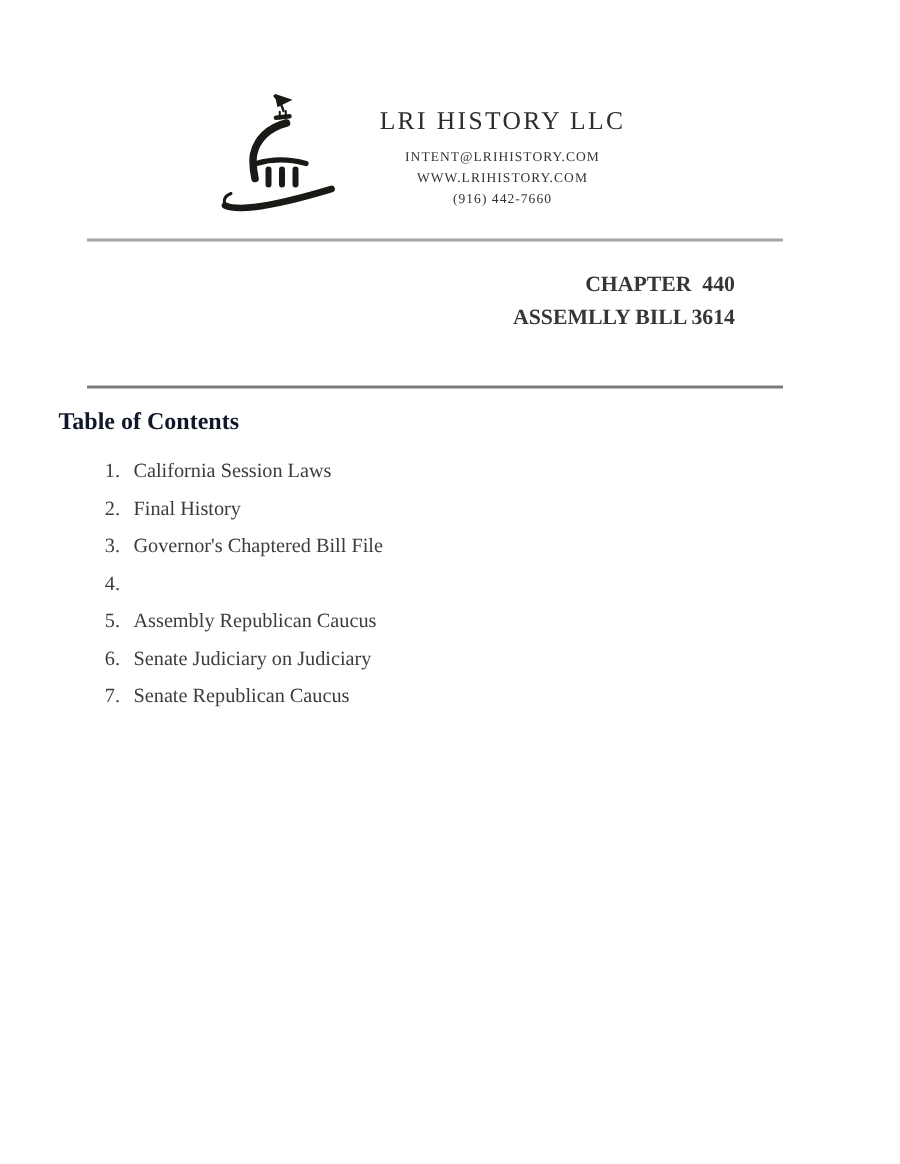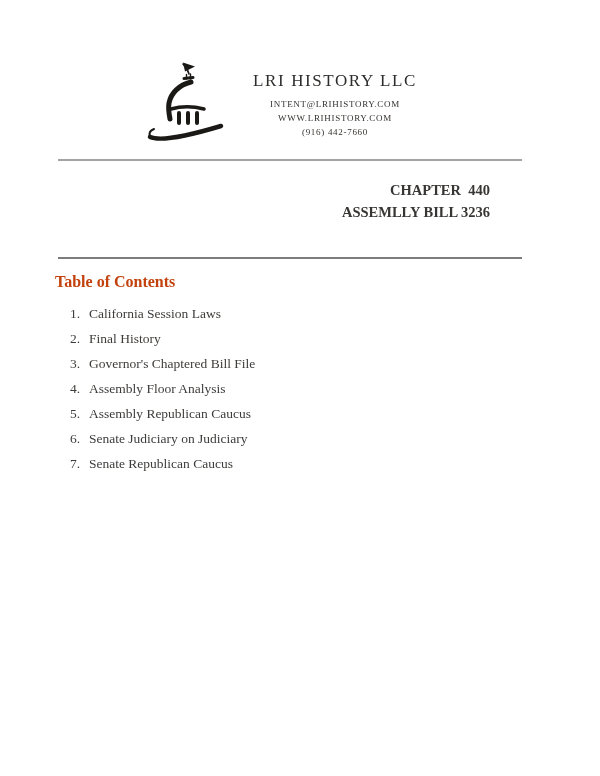--- a/index.html
+++ b/index.html
@@ -60,25 +60,25 @@
     font-weight: bold;
     font-size: 14.5px;
     line-height: 22px;
     color: #383634;
   }
   .reference .ref-line { white-space: pre; }
 
   
   .toc-title {
     position: absolute;
-    left: 55px;
+    left: 39px;
     top: 273px;
     font-weight: bold;
     font-size: 16px;
-    color: #c2410c;
+    color: #0f172a;
   }
   .toc-list {
     position: absolute;
     left: 55px;
     top: 301px;
     color: #3e3c3a;
     font-size: 13.5px;
   }
   .toc-item {
     display: flex;
@@ -126,21 +126,21 @@
     <div class="company-name">LRI HISTORY LLC</div>
     <div class="contact-line">INTENT@LRIHISTORY.COM</div>
     <div class="contact-line">WWW.LRIHISTORY.COM</div>
     <div class="contact-line">(916) 442-7660</div>
   </div>
 
   <div class="rule rule-top"></div>
 
   <div class="reference">
     <div class="ref-line">CHAPTER  440</div>
-    <div class="ref-line">ASSEMLLY BILL 3236</div>
+    <div class="ref-line">ASSEMLLY BILL 3614</div>
   </div>
 
   <div class="rule rule-bottom"></div>
 
   <div class="toc-title">Table of Contents</div>
 
   <div class="toc-list">
     <div class="toc-item">
       <span class="toc-num">1.</span>
       <span class="toc-label">California Session Laws</span>
@@ -148,21 +148,20 @@
     <div class="toc-item">
       <span class="toc-num">2.</span>
       <span class="toc-label">Final History</span>
     </div>
     <div class="toc-item">
       <span class="toc-num">3.</span>
       <span class="toc-label">Governor's Chaptered Bill File</span>
     </div>
     <div class="toc-item">
       <span class="toc-num">4.</span>
-      <span class="toc-label">Assembly Floor Analysis</span>
     </div>
     <div class="toc-item">
       <span class="toc-num">5.</span>
       <span class="toc-label">Assembly Republican Caucus</span>
     </div>
     <div class="toc-item">
       <span class="toc-num">6.</span>
       <span class="toc-label">Senate Judiciary on Judiciary</span>
     </div>
     <div class="toc-item">

